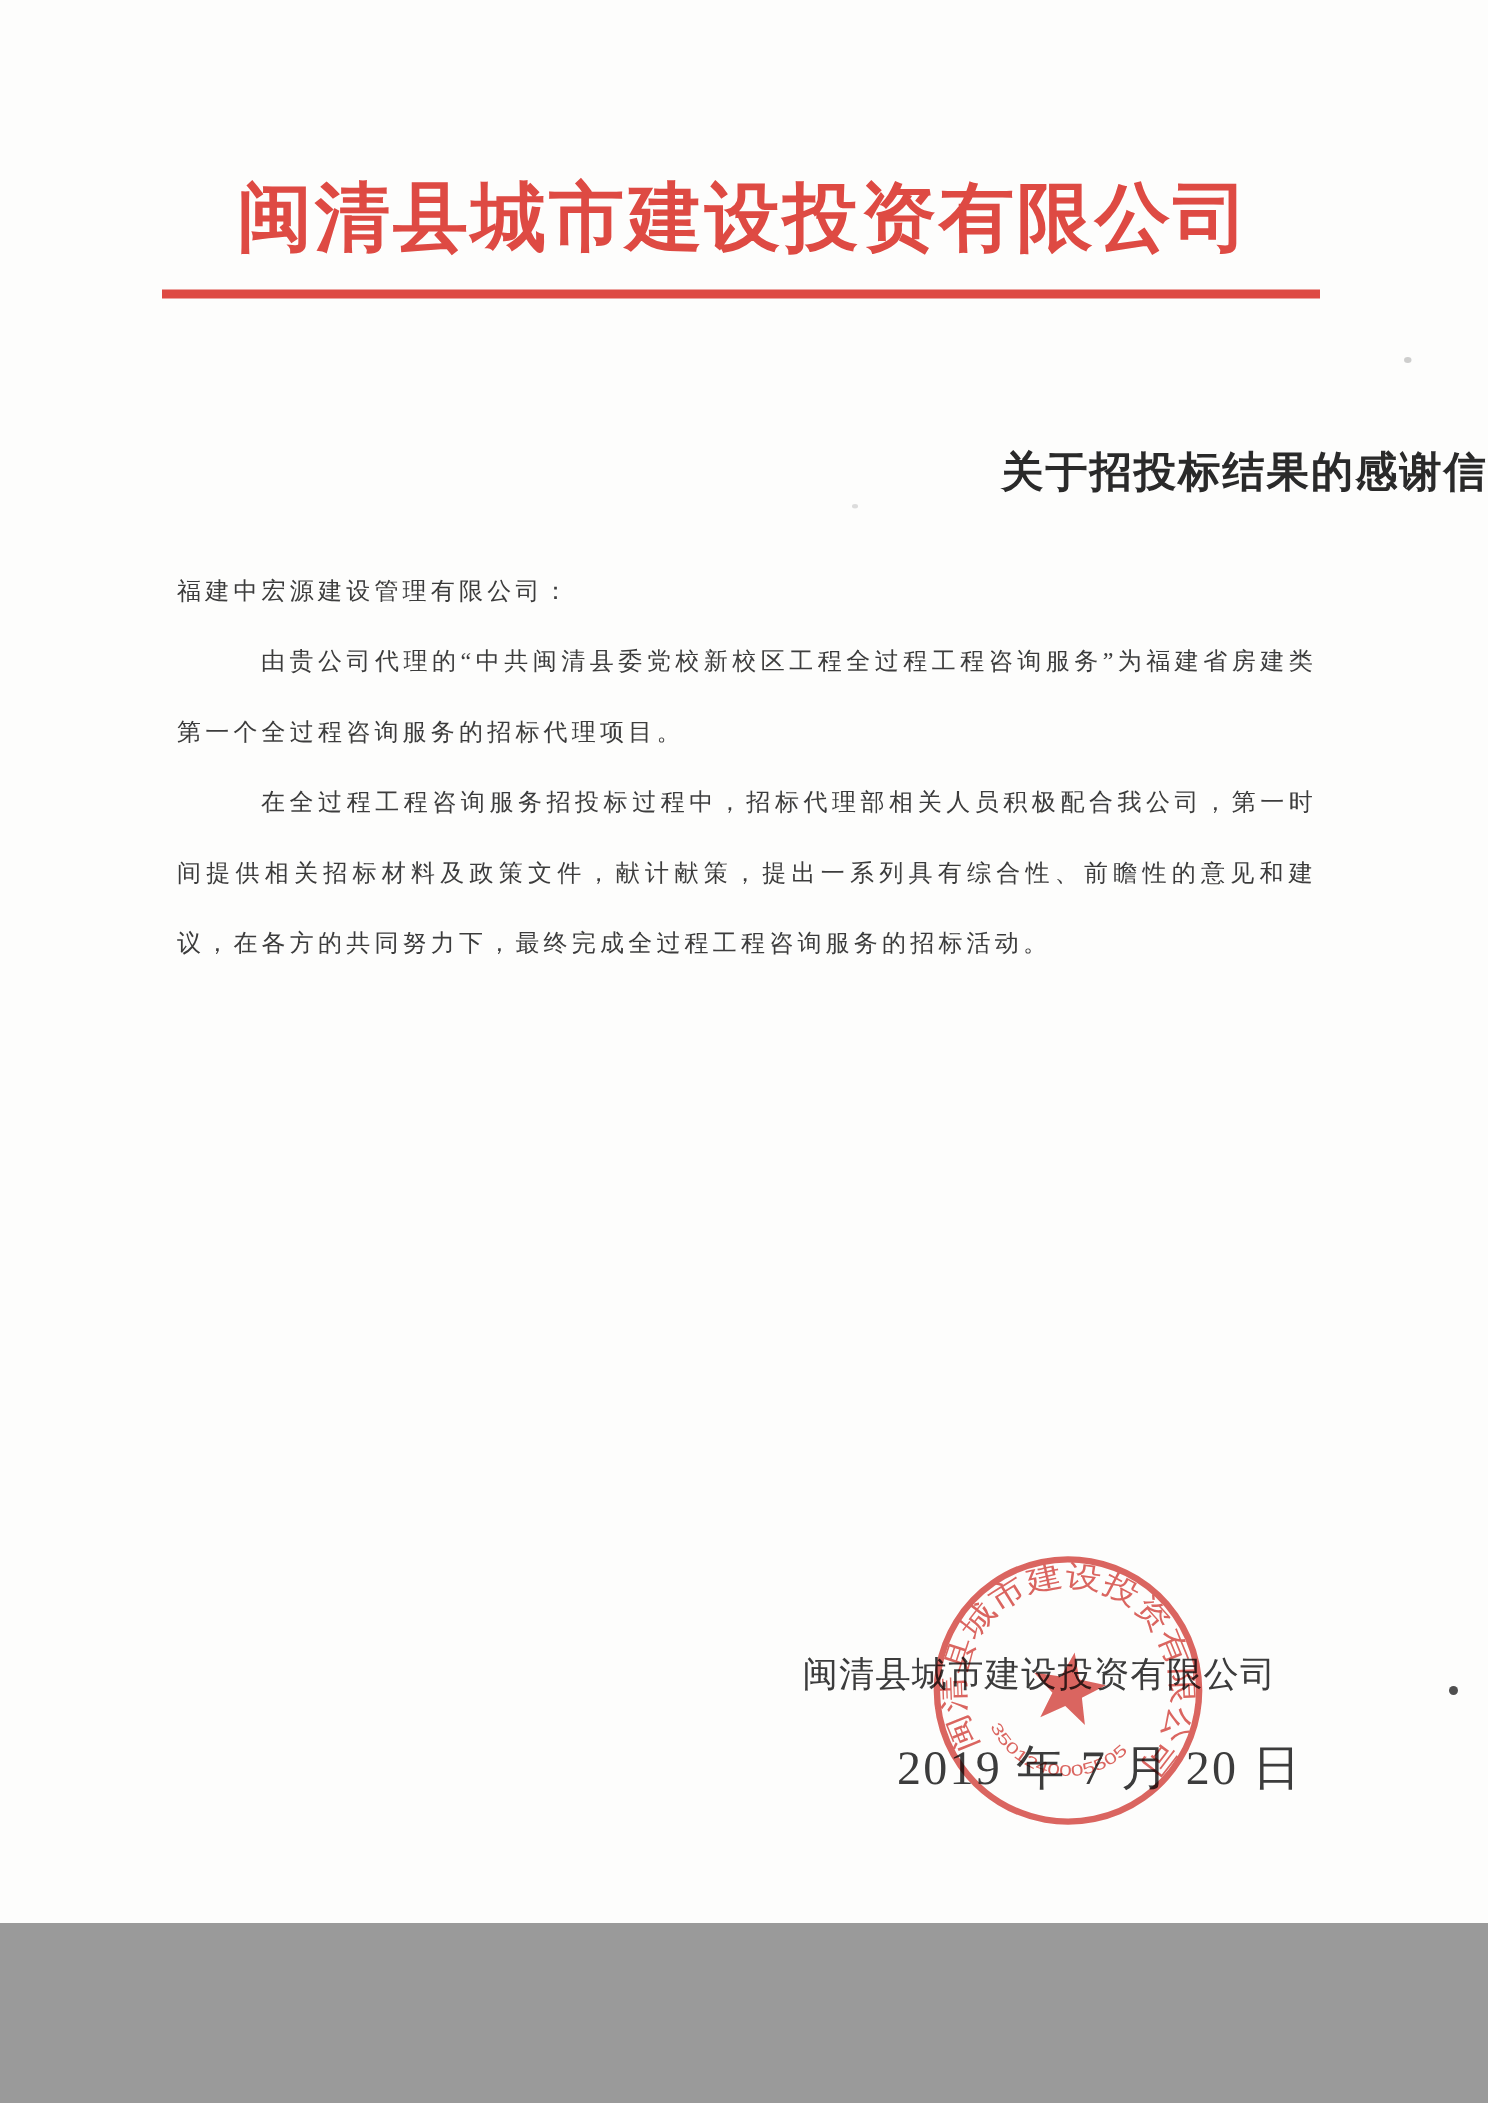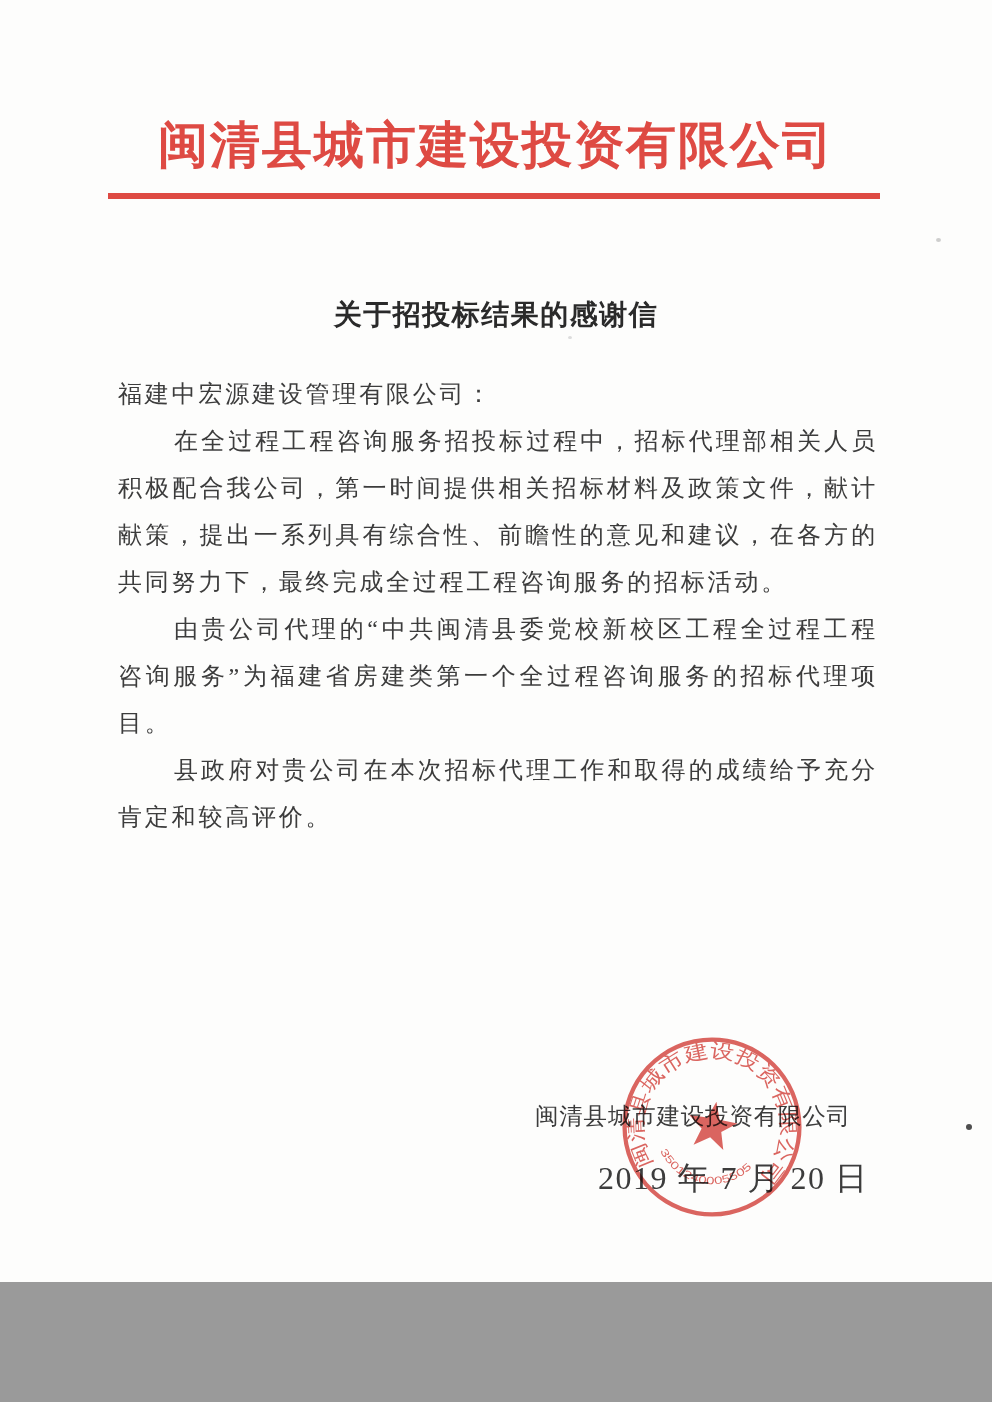--- a/index.html
+++ b/index.html
@@ -26,29 +26,29 @@
     color:var(--letterhead-red);
     font-family:"Liberation Serif", serif;
   }
   .letterhead-rule{
     position:absolute;top:193px;left:108px;
     width:772px;height:6px;
     background:var(--letterhead-red);
   }
   .doc-title{
     position:absolute;top:296px;left:0;width:100%;
-    text-align:center;
+    text-align:right;
     font-size:28px;font-weight:bold;
     letter-spacing:1.5px;
     color:var(--title-text);
     font-family:"Liberation Sans", sans-serif;
   }
   .letter-body{
     position:absolute;top:371px;left:118px;width:760px;
-    font-size:24px;line-height:47px;
+    font-size:16px;line-height:47px;
     letter-spacing:2.8px;
     color:var(--body-text);
     text-align:justify;
   }
   .letter-body p{margin:0;}
   .letter-body p.indent{text-indent:56px;}
   .sig-company{
     position:absolute;top:1100px;left:535px;
     font-size:23.5px;letter-spacing:0.8px;
     color:var(--body-text);
@@ -78,23 +78,22 @@
 <div class="page">
 
   <div class="letterhead">闽清县城市建设投资有限公司</div>
 
   <div class="letterhead-rule"></div>
 
   <h1 class="doc-title">关于招投标结果的感谢信</h1>
 
   <main class="letter-body">
     <p class="salutation">福建中宏源建设管理有限公司：</p>
+    <p class="indent">由贵公司代理的“中共闽清县委党校新校区工程全过程工程咨询服务”为福建省房建类第一个全过程咨询服务的招标代理项目。</p>
     <p class="indent">在全过程工程咨询服务招投标过程中，招标代理部相关人员积极配合我公司，第一时间提供相关招标材料及政策文件，献计献策，提出一系列具有综合性、前瞻性的意见和建议，在各方的共同努力下，最终完成全过程工程咨询服务的招标活动。</p>
-    <p class="indent">由贵公司代理的“中共闽清县委党校新校区工程全过程工程咨询服务”为福建省房建类第一个全过程咨询服务的招标代理项目。</p>
-    <p class="indent">县政府对贵公司在本次招标代理工作和取得的成绩给予充分肯定和较高评价。</p>
   </main>
 
   <div class="sig-company">闽清县城市建设投资有限公司</div>
 
   <div class="sig-date">2019 年 7 月 20 日</div>
 
   <div class="seal">
     <svg viewBox="0 0 200 200" xmlns="http://www.w3.org/2000/svg">
       <defs>
         <path id="seal-ring-path" d="M 48.4,151.6 A 73,73 0 1 1 151.6,151.6" fill="none"></path>

